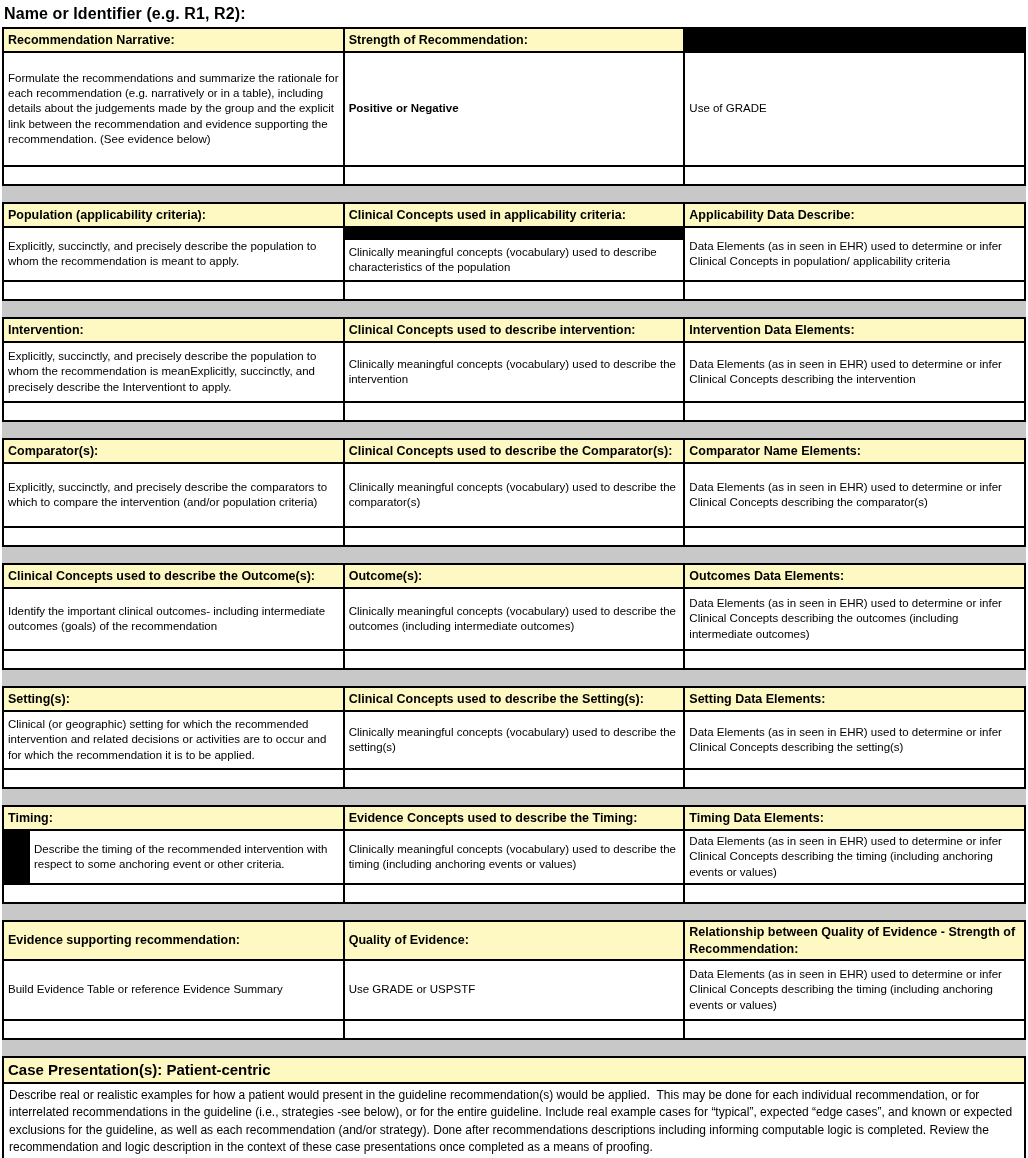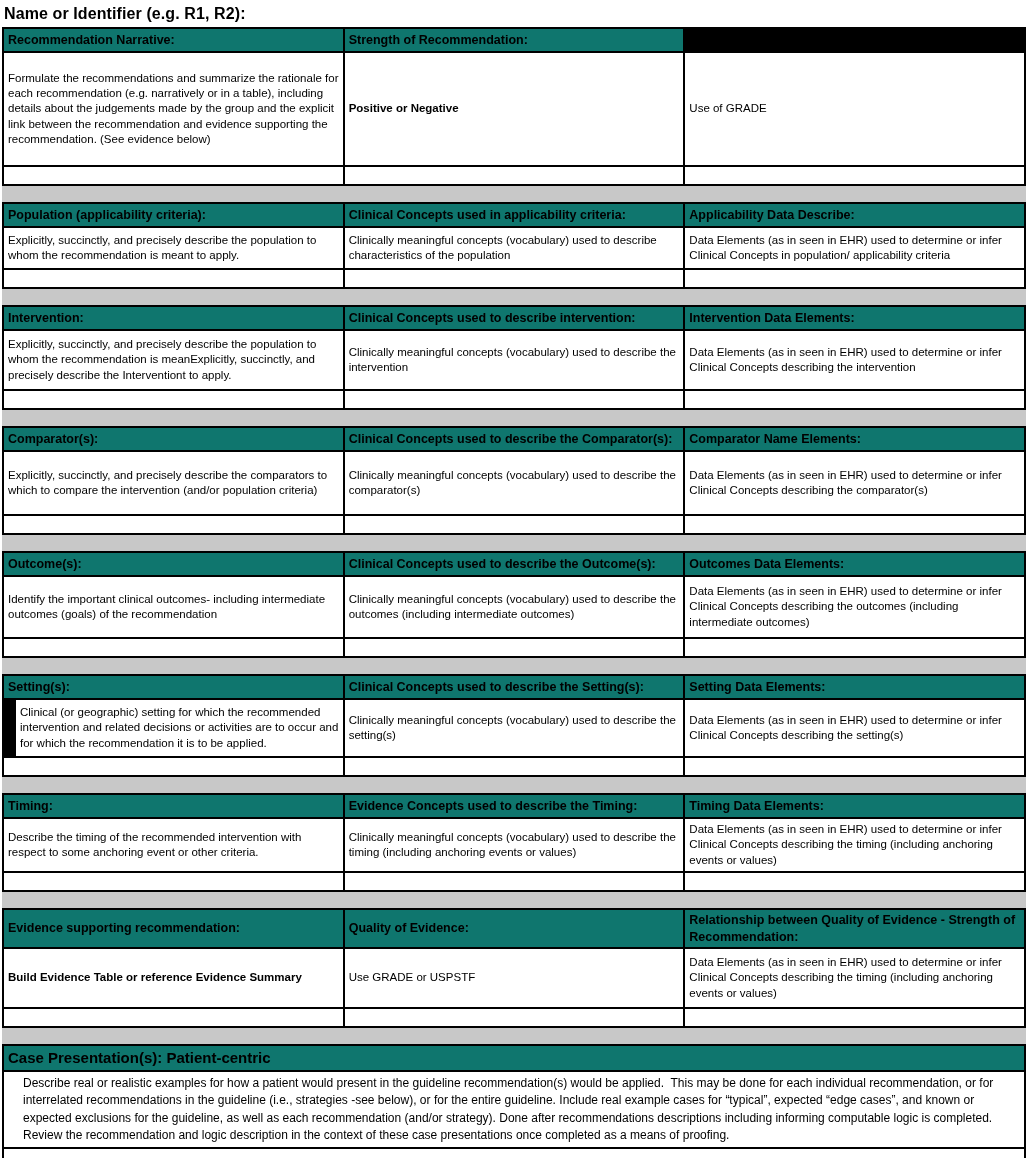--- a/index.html
+++ b/index.html
@@ -32,39 +32,39 @@
   .row.single { grid-template-columns: 1fr; }
   .cell {
     background: #fff;
     display: flex;
     align-items: center;
     padding: 2px 4px;
     font-size: 11.5px;
     line-height: 1.32;
   }
   .row.head .cell {
-    background: #0f766e;
+    background: #fef9c3;
     font-weight: bold;
     font-size: 12.5px;
     min-height: 22px;
   }
   .row.empty .cell { min-height: 17px; }
   .gray-gap {
     height: 16px;
     background: #c8c8c8;
     margin: 0 0;
   }
   .case-title-cell {
     font-size: 15px !important;
     min-height: 26px;
   }
   .case-body-cell {
     font-size: 12px;
     line-height: 1.45;
-    padding: 3px 19px;
+    padding: 3px 5px;
     white-space: pre-wrap;
   }
 </style>
 </head>
 <body>
 
 <div class="page">
 
   <div class="doc-title">Name or Identifier (e.g. R1, R2):</div>
 
@@ -87,21 +87,21 @@
       </div>
       <div class="gray-gap"></div>
       <div class="tbl">
         <div class="row head">
           <div class="cell">Population (applicability criteria):</div>
           <div class="cell">Clinical Concepts used in applicability criteria:</div>
           <div class="cell">Applicability Data Describe:</div>
         </div>
         <div class="row">
           <div class="cell" style="min-height: 40px;">Explicitly, succinctly, and precisely describe the population to whom the recommendation is meant to apply.</div>
-          <div class="cell" style="min-height: 40px;">Clinically meaningful concepts (vocabulary) used to describe characteristics of the population</div>
+          <div class="cell" style="min-height: 40px; margin-top: 12px;">Clinically meaningful concepts (vocabulary) used to describe characteristics of the population</div>
           <div class="cell" style="min-height: 40px;">Data Elements (as in seen in EHR) used to determine or infer Clinical Concepts in population/ applicability criteria</div>
         </div>
         <div class="row empty">
           <div class="cell"></div>
           <div class="cell"></div>
           <div class="cell"></div>
         </div>
       </div>
       <div class="gray-gap"></div>
       <div class="tbl">
@@ -135,22 +135,22 @@
         </div>
         <div class="row empty">
           <div class="cell"></div>
           <div class="cell"></div>
           <div class="cell"></div>
         </div>
       </div>
       <div class="gray-gap"></div>
       <div class="tbl">
         <div class="row head">
+          <div class="cell">Clinical Concepts used to describe the Outcome(s):</div>
           <div class="cell">Outcome(s):</div>
-          <div class="cell">Clinical Concepts used to describe the Outcome(s):</div>
           <div class="cell">Outcomes Data Elements:</div>
         </div>
         <div class="row">
           <div class="cell" style="min-height: 60px;">Identify the important clinical outcomes- including intermediate outcomes (goals) of the recommendation</div>
           <div class="cell" style="min-height: 60px;">Clinically meaningful concepts (vocabulary) used to describe the outcomes (including intermediate outcomes)</div>
           <div class="cell" style="min-height: 60px;">Data Elements (as in seen in EHR) used to determine or infer Clinical Concepts describing the outcomes (including intermediate outcomes)</div>
         </div>
         <div class="row empty">
           <div class="cell"></div>
           <div class="cell"></div>
@@ -158,57 +158,57 @@
         </div>
       </div>
       <div class="gray-gap"></div>
       <div class="tbl">
         <div class="row head">
           <div class="cell">Setting(s):</div>
           <div class="cell">Clinical Concepts used to describe the Setting(s):</div>
           <div class="cell">Setting Data Elements:</div>
         </div>
         <div class="row">
-          <div class="cell" style="min-height: 56px; margin-left: 12px;">Clinical (or geographic) setting for which the recommended intervention and related decisions or activities are to occur and for which the recommendation it is to be applied.</div>
+          <div class="cell" style="min-height: 56px;">Clinical (or geographic) setting for which the recommended intervention and related decisions or activities are to occur and for which the recommendation it is to be applied.</div>
           <div class="cell" style="min-height: 56px;">Clinically meaningful concepts (vocabulary) used to describe the setting(s)</div>
           <div class="cell" style="min-height: 56px;">Data Elements (as in seen in EHR) used to determine or infer Clinical Concepts describing the setting(s)</div>
         </div>
         <div class="row empty">
           <div class="cell"></div>
           <div class="cell"></div>
           <div class="cell"></div>
         </div>
       </div>
       <div class="gray-gap"></div>
       <div class="tbl">
         <div class="row head">
           <div class="cell">Timing:</div>
           <div class="cell">Evidence Concepts used to describe the Timing:</div>
           <div class="cell">Timing Data Elements:</div>
         </div>
         <div class="row">
-          <div class="cell" style="min-height: 52px;">Describe the timing of the recommended intervention with respect to some anchoring event or other criteria.</div>
+          <div class="cell" style="min-height: 52px; margin-left: 26px;">Describe the timing of the recommended intervention with respect to some anchoring event or other criteria.</div>
           <div class="cell" style="min-height: 52px;">Clinically meaningful concepts (vocabulary) used to describe the timing (including anchoring events or values)</div>
           <div class="cell" style="min-height: 52px;">Data Elements (as in seen in EHR) used to determine or infer Clinical Concepts describing the timing (including anchoring events or values)</div>
         </div>
         <div class="row empty">
           <div class="cell"></div>
           <div class="cell"></div>
           <div class="cell"></div>
         </div>
       </div>
       <div class="gray-gap"></div>
       <div class="tbl">
         <div class="row head">
           <div class="cell">Evidence supporting recommendation:</div>
           <div class="cell">Quality of Evidence:</div>
           <div class="cell">Relationship between Quality of Evidence - Strength of Recommendation:</div>
         </div>
         <div class="row">
-          <div class="cell" style="min-height: 58px; font-weight: bold;">Build Evidence Table or reference Evidence Summary</div>
+          <div class="cell" style="min-height: 58px;">Build Evidence Table or reference Evidence Summary</div>
           <div class="cell" style="min-height: 58px;">Use GRADE or USPSTF</div>
           <div class="cell" style="min-height: 58px;">Data Elements (as in seen in EHR) used to determine or infer Clinical Concepts describing the timing (including anchoring events or values)</div>
         </div>
         <div class="row empty">
           <div class="cell"></div>
           <div class="cell"></div>
           <div class="cell"></div>
         </div>
       </div>
     </div>

